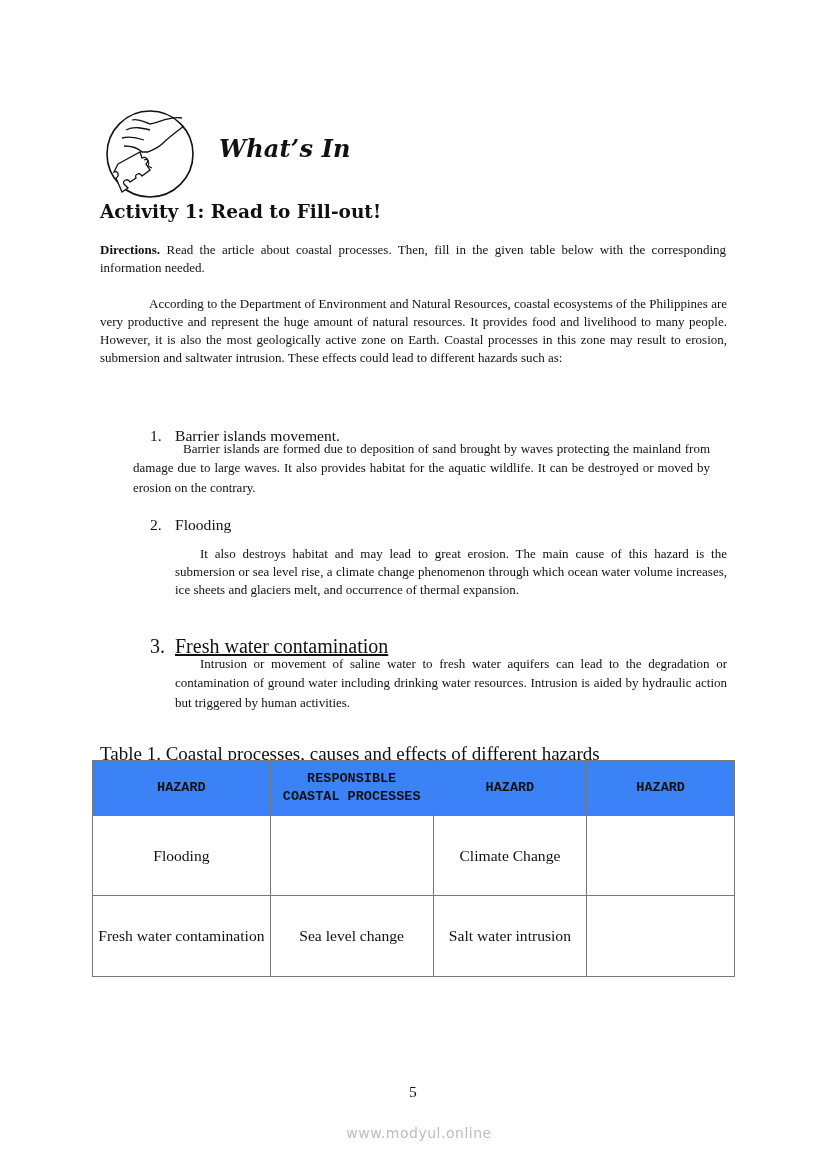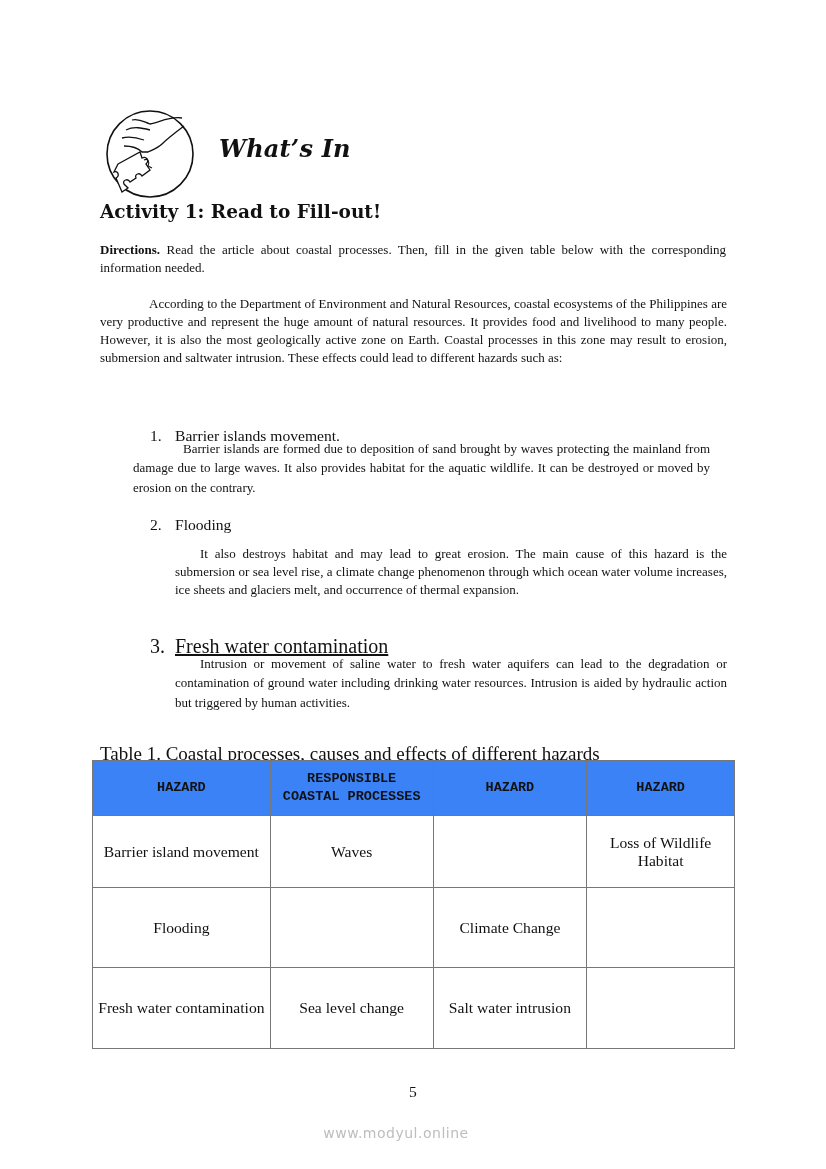--- a/index.html
+++ b/index.html
@@ -24,21 +24,21 @@
     .num { display: inline-block; width: 25px; }
     #table-caption { left: 100px; top: 743px; font-family: Liberation Serif, serif; font-size: 19px; }
     #hazard-table { left: 92px; top: 760px; width: 643px; border-collapse: collapse; }
     #hazard-table th, #hazard-table td { border: 1px solid #777; text-align: center; vertical-align: middle; padding: 0 4px; }
     #hazard-table th { background: #3b82f6; font-family: Liberation Mono, monospace; font-weight: bold; font-size: 13.5px; line-height: 18px; height: 54px; }
     #hazard-table td { font-family: "Liberation Serif", serif; font-size: 15.6px; line-height: 18px; }
     #hazard-table tr.r1 td { height: 71px; }
     #hazard-table tr.r2 td { height: 79px; }
     #hazard-table tr.r3 td { height: 80px; }
     #page-number { left: 0; width: 826px; top: 1083px; text-align: center; font-family: "Liberation Serif", serif; font-size: 15.6px; }
-    #watermark { left: 0; width: 792px; top: 1125px; text-align: center; font-family: "DejaVu Sans", sans-serif; font-size: 14px; color: #bdbdbd; letter-spacing: 0.5px; }
+    #watermark { left: 0; width: 792px; top: 1125px; text-align: center; font-family: "DejaVu Sans", sans-serif; font-size: 14px; color: #bdbdbd; letter-spacing: 0.5px; padding-left: 23px; }
   </style>
 </head>
 <body>
 
 <div id="icon-wrap" class="abs">
   <svg width="92" height="92" viewBox="0 0 92 92">
     <circle cx="46" cy="46" r="43" fill="#fff" stroke="#111" stroke-width="1.6"></circle>
     <path d="M28 12 C35 10 40 14 46 16 C56 14 66 8 78 10 M22 22 C30 18 38 20 46 22 M18 30 C26 28 34 30 40 32 M20 38 C28 38 34 40 38 44 L44 44 C48 42 54 40 58 36 C64 30 72 24 80 18" fill="none" stroke="#111" stroke-width="1.3"></path>
     <path d="M14 56 L36 44 L38 50 C42 48 46 52 42 56 L46 62 L38 68 C36 64 30 66 32 70 L26 74 C24 70 18 72 20 76 L24 80 L18 84 L12 70 C16 68 14 62 10 64 Z" fill="#fff" stroke="#111" stroke-width="1.3"></path>
     <path d="M40 52 C44 50 46 54 44 58 L48 60" fill="none" stroke="#111" stroke-width="1.1"></path>
@@ -72,26 +72,20 @@
   </colgroup>
   <thead>
     <tr>
       <th>HAZARD</th>
       <th>RESPONSIBLE COASTAL PROCESSES</th>
       <th>HAZARD</th>
       <th>HAZARD</th>
     </tr>
   </thead>
   <tbody>
-    <tr class="r1">
-      <td>Barrier island movement</td>
-      <td>Waves</td>
-      <td></td>
-      <td>Loss of Wildlife Habitat</td>
-    </tr>
     <tr class="r2">
       <td>Flooding</td>
       <td></td>
       <td>Climate Change</td>
       <td></td>
     </tr>
     <tr class="r3">
       <td>Fresh water contamination</td>
       <td>Sea level change</td>
       <td>Salt water intrusion</td>

